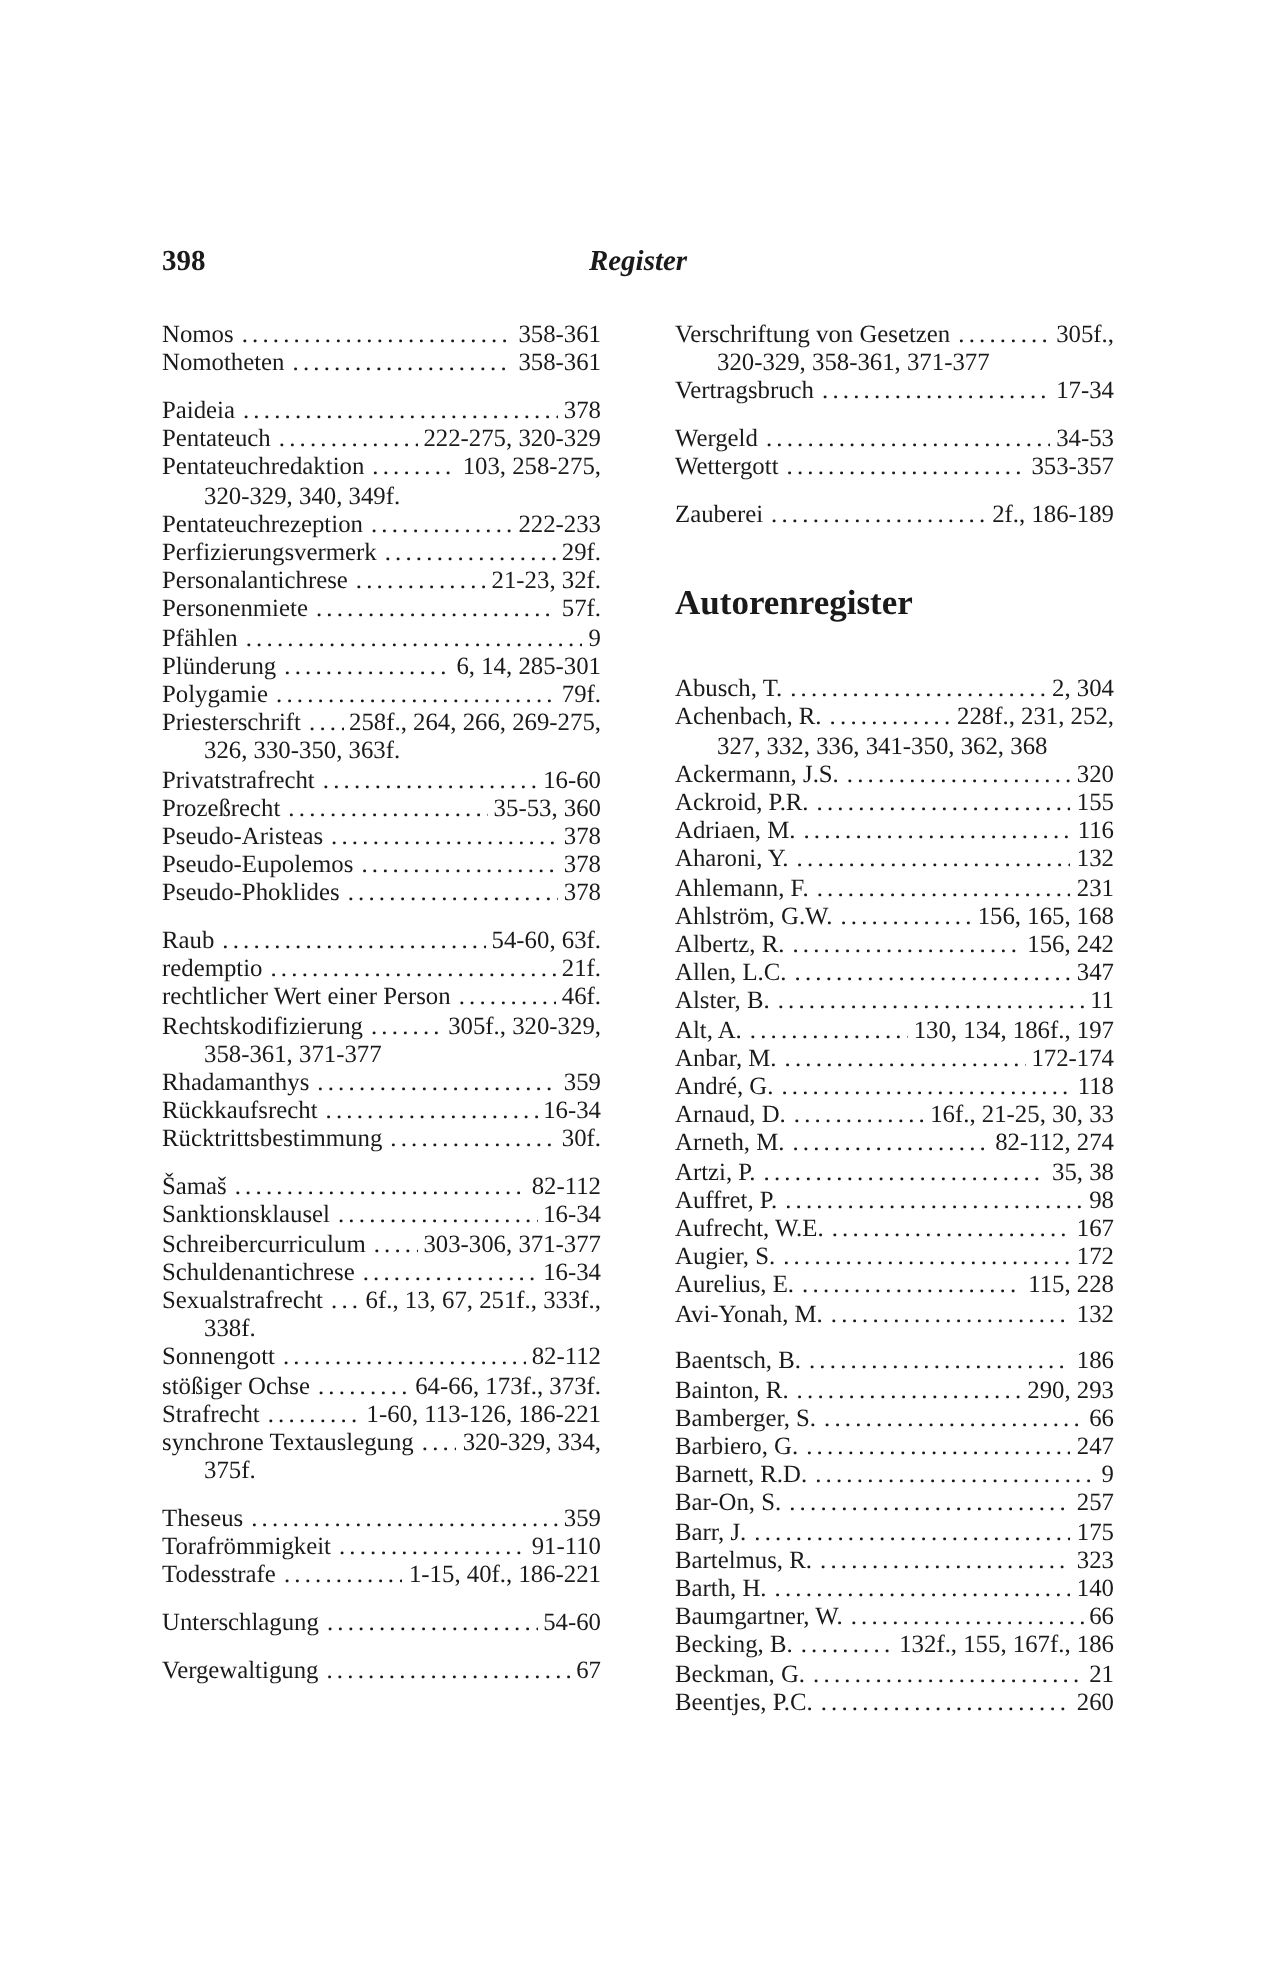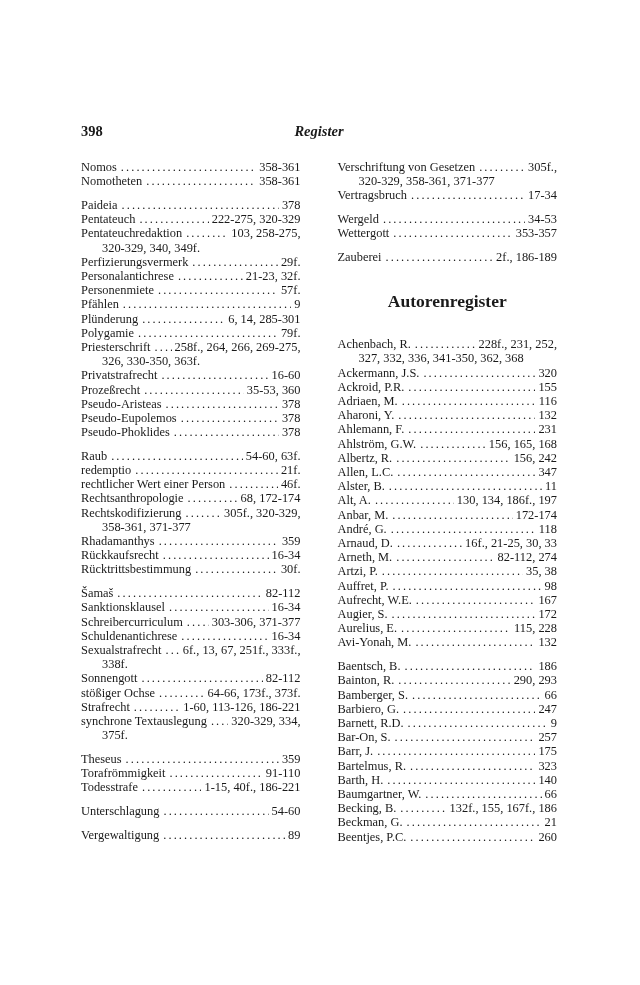--- a/index.html
+++ b/index.html
@@ -50,21 +50,21 @@
   .leader::after {
     content: "..........................................................................................";
     letter-spacing: 2.1px;
   }
   .pages { flex: 0 0 auto; white-space: nowrap; }
   .cont { padding-left: 21px; }
   .author-heading {
     font-size: 17.5px;
     line-height: 22px;
     font-weight: bold;
-    text-align: center;
+    text-align: left;
     margin: 26px 0 25px 0;
   }
 </style>
 </head>
 <body>
 
 <div class="page">
 
   <header class="page-header">
     <span class="page-number">398</span>
@@ -97,20 +97,25 @@
             <span class="leader"></span>
             <span class="pages">222-275, 320-329</span>
           </div>
           <div class="entry">
             <span class="term">Pentateuchredaktion</span>
             <span class="leader"></span>
             <span class="pages">103, 258-275,</span>
           </div>
           <div class="cont">320-329, 340, 349f.</div>
           <div class="entry">
+            <span class="term">Pentateuchrezeption</span>
+            <span class="leader"></span>
+            <span class="pages">222-233</span>
+          </div>
+          <div class="entry">
             <span class="term">Perfizierungsvermerk</span>
             <span class="leader"></span>
             <span class="pages">29f.</span>
           </div>
           <div class="entry">
             <span class="term">Personalantichrese</span>
             <span class="leader"></span>
             <span class="pages">21-23, 32f.</span>
           </div>
           <div class="entry">
@@ -175,25 +180,20 @@
             <span class="term">redemptio</span>
             <span class="leader"></span>
             <span class="pages">21f.</span>
           </div>
           <div class="entry">
             <span class="term">rechtlicher Wert einer Person</span>
             <span class="leader"></span>
             <span class="pages">46f.</span>
           </div>
           <div class="entry">
-            <span class="term">Rechtsanthropologie</span>
-            <span class="leader"></span>
-            <span class="pages">68, 172-174</span>
-          </div>
-          <div class="entry">
             <span class="term">Rechtskodifizierung</span>
             <span class="leader"></span>
             <span class="pages">305f., 320-329,</span>
           </div>
           <div class="cont">358-361, 371-377</div>
           <div class="entry">
             <span class="term">Rhadamanthys</span>
             <span class="leader"></span>
             <span class="pages">359</span>
           </div>
@@ -278,21 +278,21 @@
           <div class="entry">
             <span class="term">Unterschlagung</span>
             <span class="leader"></span>
             <span class="pages">54-60</span>
           </div>
         </div>
         <div class="group">
           <div class="entry">
             <span class="term">Vergewaltigung</span>
             <span class="leader"></span>
-            <span class="pages">89</span>
+            <span class="pages">67</span>
           </div>
         </div>
       </div>
     <div class="column">
       <div id="right-register">
           <div class="group">
             <div class="entry">
               <span class="term">Verschriftung von Gesetzen</span>
               <span class="leader"></span>
               <span class="pages">305f.,</span>
@@ -320,20 +320,25 @@
             <div class="entry">
               <span class="term">Zauberei</span>
               <span class="leader"></span>
               <span class="pages">2f., 186-189</span>
             </div>
           </div>
         </div>
       <h2 class="author-heading">Autorenregister</h2>
       <div id="author-register">
           <div class="group">
+            <div class="entry">
+              <span class="term">Abusch, T.</span>
+              <span class="leader"></span>
+              <span class="pages">2, 304</span>
+            </div>
             <div class="entry">
               <span class="term">Achenbach, R.</span>
               <span class="leader"></span>
               <span class="pages">228f., 231, 252,</span>
             </div>
             <div class="cont">327, 332, 336, 341-350, 362, 368</div>
             <div class="entry">
               <span class="term">Ackermann, J.S.</span>
               <span class="leader"></span>
               <span class="pages">320</span>

